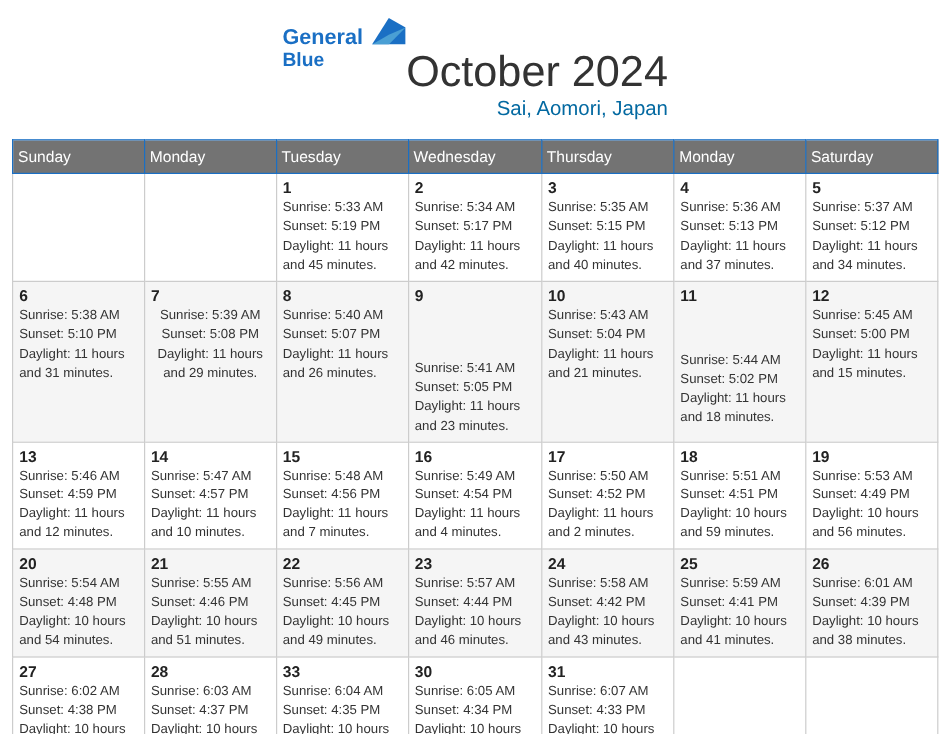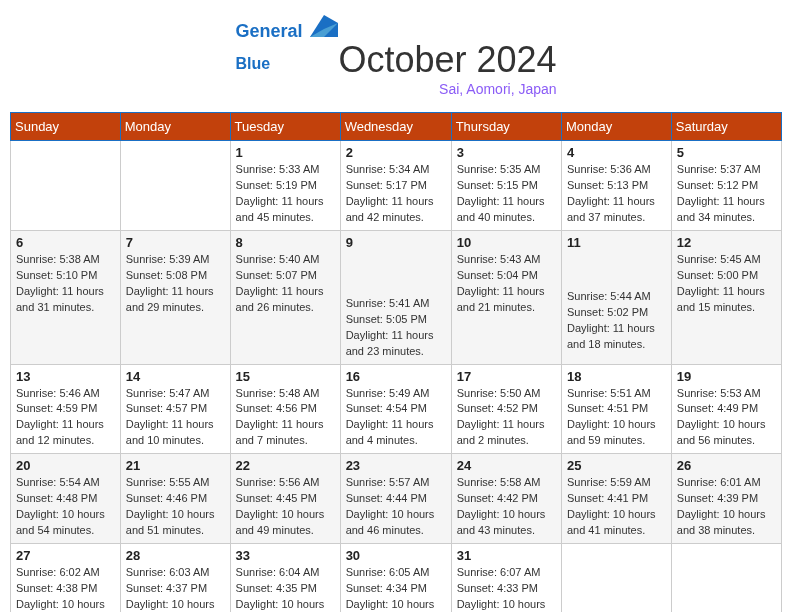--- a/index.html
+++ b/index.html
@@ -38,30 +38,30 @@
     .title-block {
       text-align: right;
     }
     .month-title {
       font-size: 36px;
       font-weight: normal;
       color: #333;
       margin-top: 24px;
     }
     .location {
-      font-size: 14px;
-      color: #8b5cf6;
+      font-size: 17px;
+      color: #0369a1;
     }
     .calendar {
       width: 100%;
       border-collapse: collapse;
       font-size: 11px;
     }
     .calendar th {
-      background-color: #c2410c;
+      background-color: #737373;
       color: #fff;
       padding: 6px 4px;
       text-align: left;
       font-weight: normal;
       font-size: 13px;
       border: 1px solid #1a6fc4;
     }
     .calendar td {
       border: 1px solid #ccc;
       vertical-align: top;
@@ -93,21 +93,21 @@
 <div class="header">
   <div class="logo">
     <div>
       <div class="logo-text">
         <span>General</span>
         <svg class="logo-icon" viewBox="0 0 28 22" xmlns="http://www.w3.org/2000/svg">
           <polygon points="0,22 28,22 28,8 14,0" fill="#1a6fc4"></polygon>
           <polygon points="0,22 14,14 28,8 14,22" fill="#4a9fd4"></polygon>
         </svg>
       </div>
-      <div class="logo-text" style="color:#1a6fc4; font-size:16px;margin-top:13px;">Blue</div>
+      <div class="logo-text" style="color:#1a6fc4; font-size:16px;">Blue</div>
     </div>
   </div>
   <div class="title-block">
     <div class="month-title">October 2024</div>
     <div class="location">Sai, Aomori, Japan</div>
   </div>
 </div>
 
 <table class="calendar">
   <thead>
@@ -158,21 +158,21 @@
       </tr>
       <tr>
         <td>
           <div class="day-num">6</div>
           <div class="day-info" style="white-space: pre-line;">Sunrise: 5:38 AM
 Sunset: 5:10 PM
 Daylight: 11 hours and 31 minutes.</div>
         </td>
         <td>
           <div class="day-num">7</div>
-          <div class="day-info" style="white-space: pre-line;">Sunrise: 5:39 AM
+          <div class="day-info" style="white-space: pre-line; text-align: center;">Sunrise: 5:39 AM
 Sunset: 5:08 PM
 Daylight: 11 hours and 29 minutes.</div>
         </td>
         <td>
           <div class="day-num">8</div>
           <div class="day-info" style="white-space: pre-line;">Sunrise: 5:40 AM
 Sunset: 5:07 PM
 Daylight: 11 hours and 26 minutes.</div>
         </td>
         <td>

